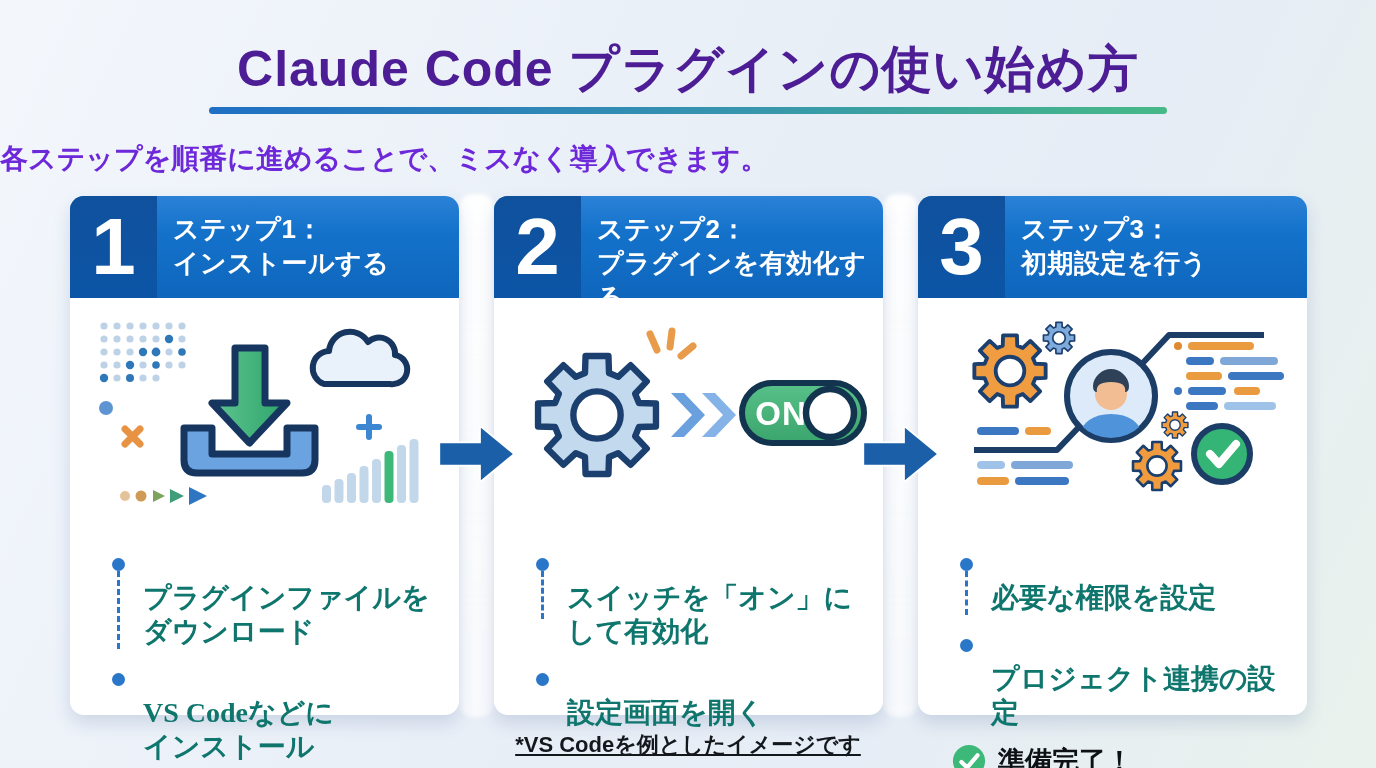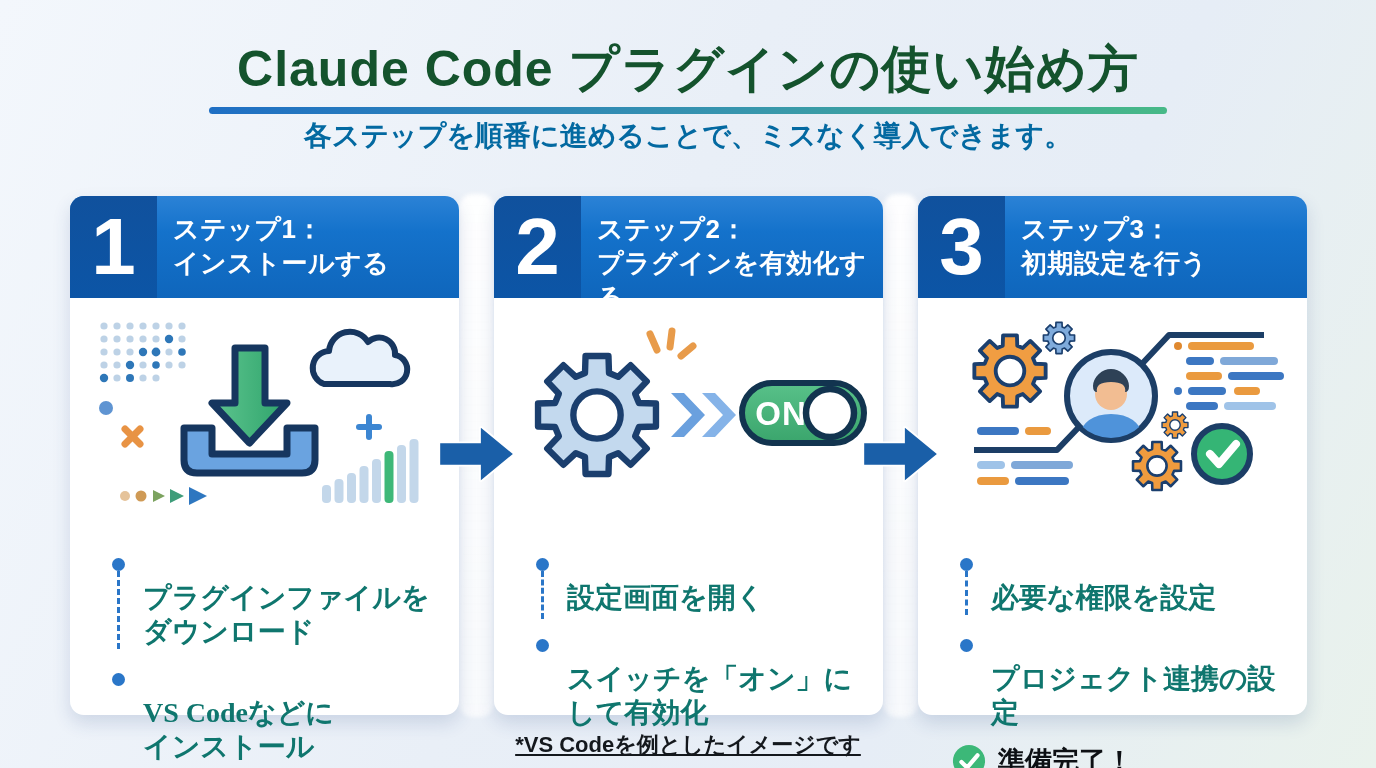--- a/index.html
+++ b/index.html
@@ -4,30 +4,30 @@
 <style>
   html,body{margin:0;padding:0;}
   body{
     width:1376px;height:768px;overflow:hidden;
     font-family:"Liberation Sans","DejaVu Sans",sans-serif;
     background:linear-gradient(115deg,#f3f7fc 0%,#e9eff7 45%,#e6edf6 70%,#e9f2ec 100%);
   }
   .canvas{position:relative;width:1376px;height:768px;}
   .page-title{
     position:absolute;top:36px;left:0;width:100%;margin:0;
-    text-align:center;font-size:50px;font-weight:900;color:#14532d;letter-spacing:1px;
+    text-align:center;font-size:50px;font-weight:900;color:#4c1d95;letter-spacing:1px;
   }
   .title-underline{
     position:absolute;top:107px;left:50%;transform:translateX(-50%);
     width:958px;height:7px;border-radius:4px;
     background:linear-gradient(90deg,#1f6fc4 0%,#3795ae 55%,#47b987 100%);
   }
   .subtitle{
-    position:absolute;top:117px;left:0;width:100%;
-    text-align:center;font-size:28px;font-weight:800;color:#0369a1;
+    position:absolute;top:140px;left:0;width:100%;
+    font-size:28px;font-weight:800;color:#6d28d9;
   }
   .cards{position:absolute;left:70px;top:196px;width:1237px;height:519px;}
   .gap-glow{
     position:absolute;top:-2px;width:35px;height:523px;border-radius:14px;
     background:linear-gradient(180deg,rgba(255,255,255,.95),rgba(255,255,255,.7));
     filter:blur(2px);
   }
   .card{
     position:absolute;top:0;width:389px;height:519px;background:#ffffff;
     border-radius:14px;box-shadow:0 8px 18px rgba(40,70,130,.16);
@@ -214,25 +214,25 @@
             <rect x="234" y="85" width="122" height="60" rx="30" fill="url(#gradToggle)" stroke="#12344f" stroke-width="6"></rect>
             <text x="273" y="127" font-size="33" font-weight="800" fill="#ffffff" letter-spacing="1" text-anchor="middle">ON</text>
             <circle cx="322" cy="115" r="24" fill="#ffffff" stroke="#12344f" stroke-width="6.5"></circle>
           </g>
         </svg>
       </div>
       <div class="divider"></div>
       <div class="bullets">
         <div class="connector" style="height:48px"></div>
         <div class="bullet-item">
-          <span class="bullet-dot"></span><span>設定画面を開く</span>
-        </div>
-        <div class="bullet-item">
           <span class="bullet-dot"></span><span>スイッチを「オン」に
 して有効化</span>
+        </div>
+        <div class="bullet-item">
+          <span class="bullet-dot"></span><span>設定画面を開く</span>
         </div>
       </div>
     </section>
 
     <section class="card" style="left:848px">
       <header class="card-header">
         <div class="num">3</div>
         <div class="card-title">
           <div>ステップ3：</div>
           <div>初期設定を行う</div>

